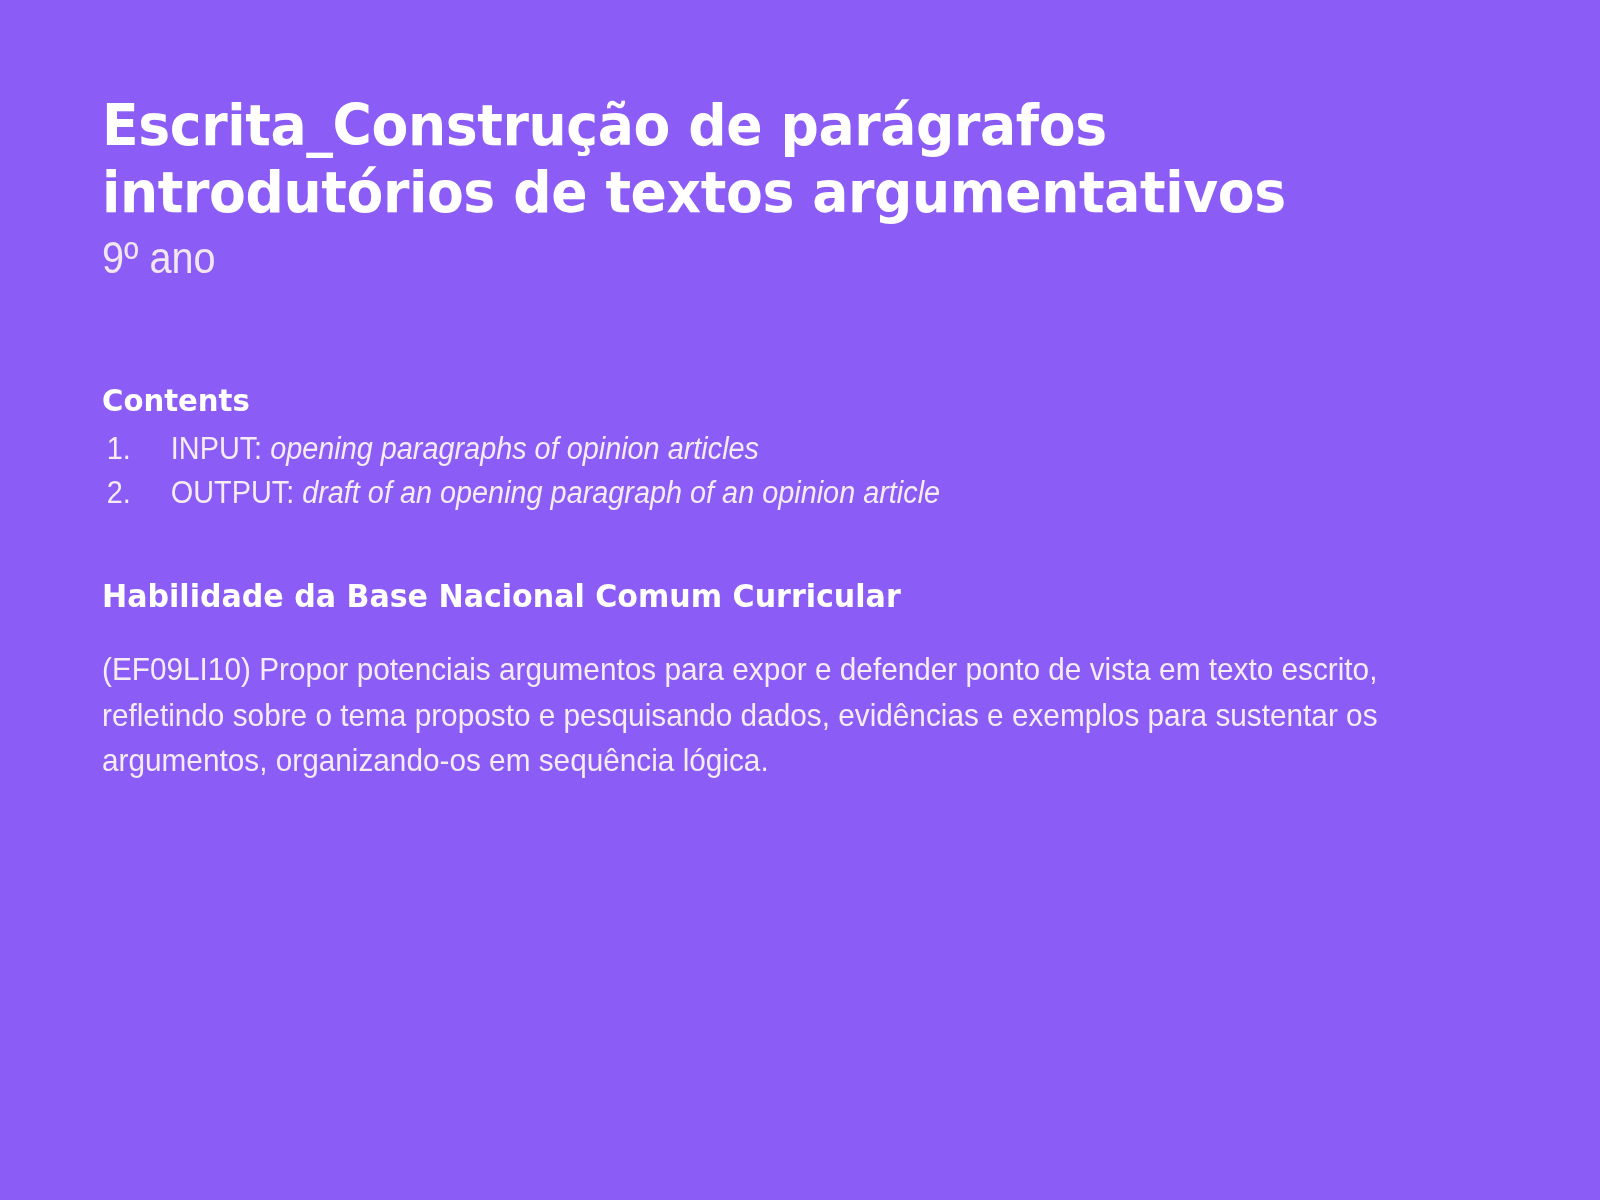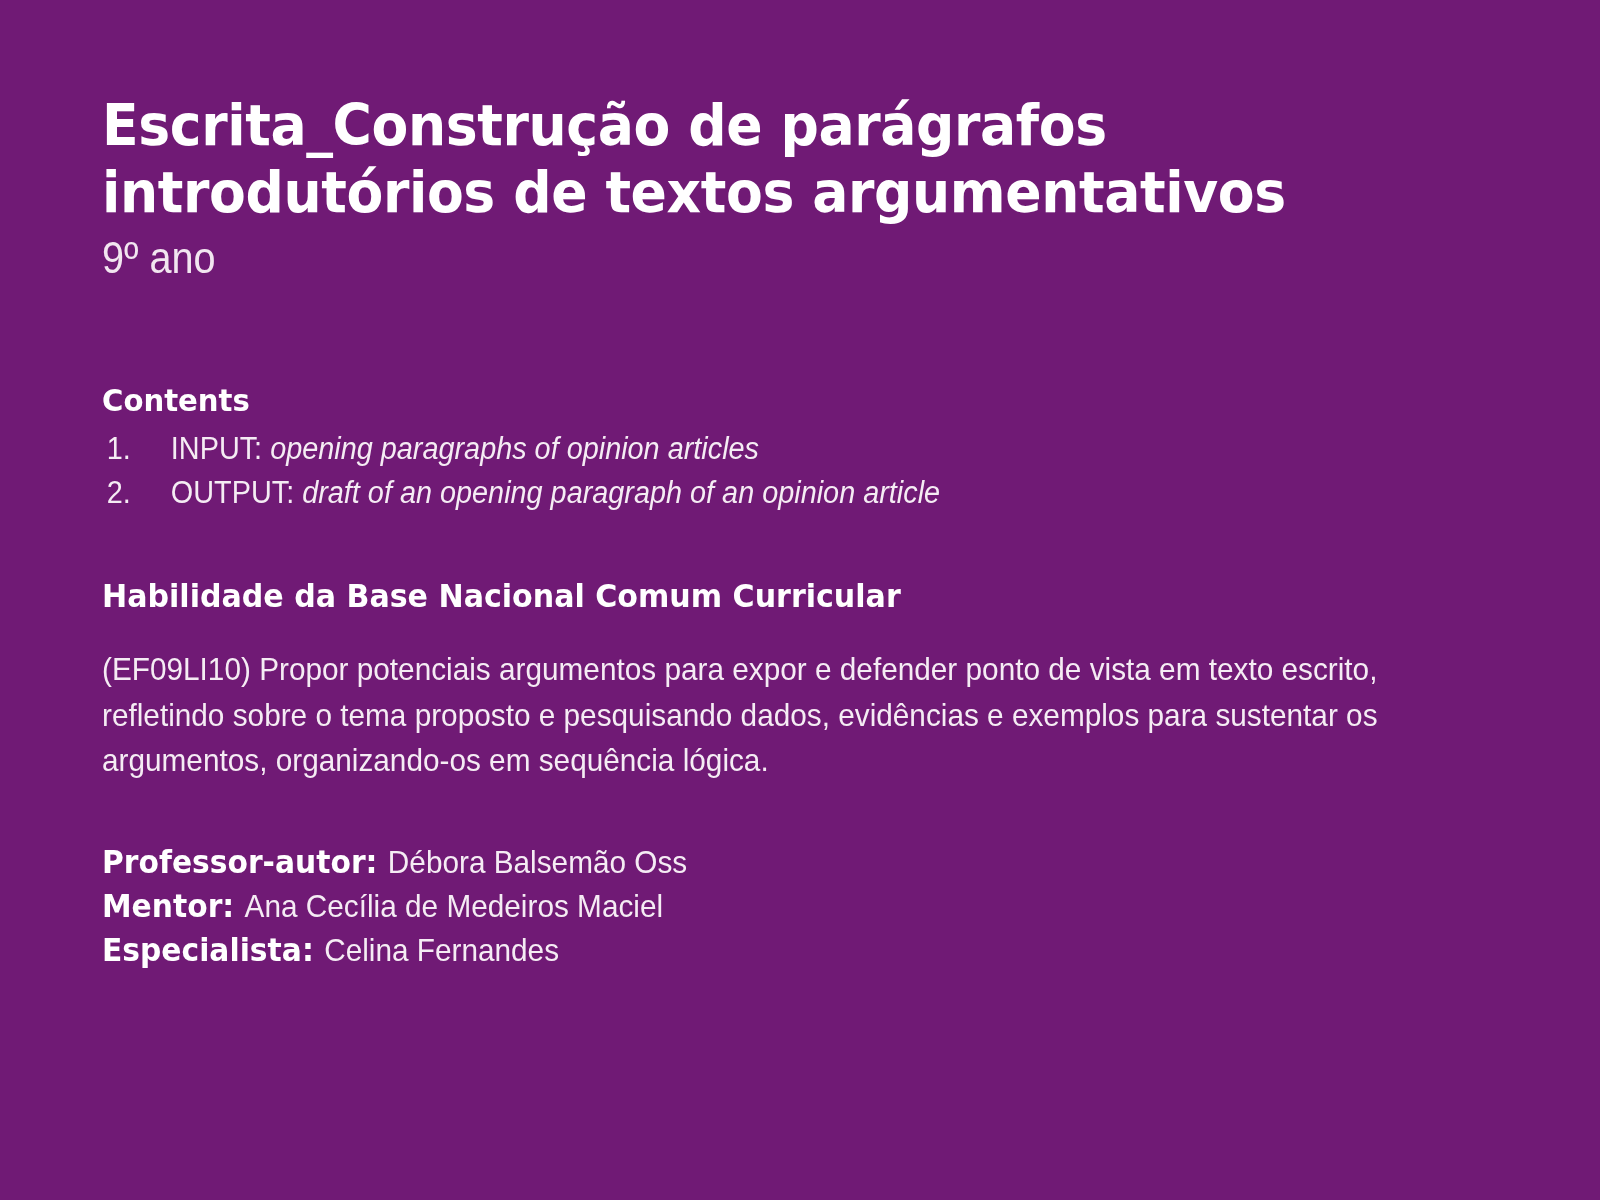--- a/index.html
+++ b/index.html
@@ -123,21 +123,21 @@
     font-weight: 700;
     color: #ffffff;
   }
   .credit-line .person {
     font-weight: 400;
   }
 </style>
 </head>
 <body style="background: rgb(164, 75, 158);">
 
-<div class="slide" style="background: #701a75;">
+<div class="slide" style="background: #8b5cf6;">
 
   <h1 class="title">Escrita_Construção de parágrafos introdutórios de textos argumentativos</h1>
 
   <div class="subtitle">9º ano</div>
 
   <div class="contents-block">
     <h2 class="section-heading">Contents</h2>
 
     <ol class="contents-list">
       <li>
@@ -150,25 +150,14 @@
       </li>
     </ol>
   </div>
 
   <div class="skill-block">
     <h2 class="section-heading habilidade-heading">Habilidade da Base Nacional Comum Curricular</h2>
 
     <p class="habilidade-text">(EF09LI10) Propor potenciais argumentos para expor e defender ponto de vista em texto escrito, refletindo sobre o tema proposto e pesquisando dados, evidências e exemplos para sustentar os argumentos, organizando-os em sequência lógica.</p>
   </div>
 
-  <div class="credits">
-    <div class="credit-line">
-      <span class="role">Professor-autor: </span><span class="person">Débora Balsemão Oss</span>
-    </div>
-    <div class="credit-line">
-      <span class="role">Mentor: </span><span class="person">Ana Cecília de Medeiros Maciel</span>
-    </div>
-    <div class="credit-line">
-      <span class="role">Especialista: </span><span class="person">Celina Fernandes</span>
-    </div>
-  </div>
 
 </div>
 
 </body></html>

